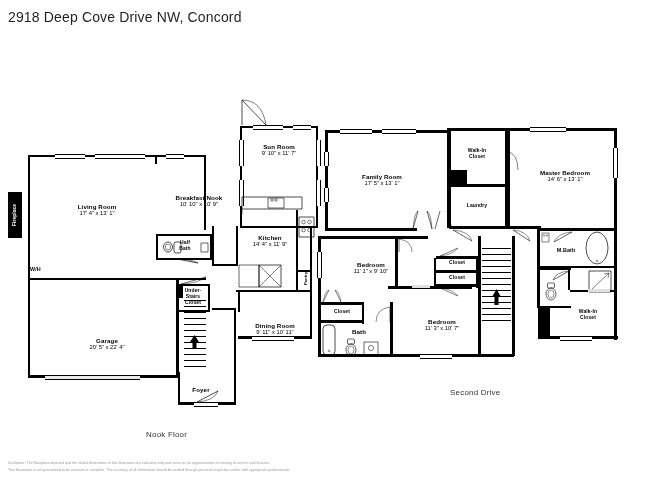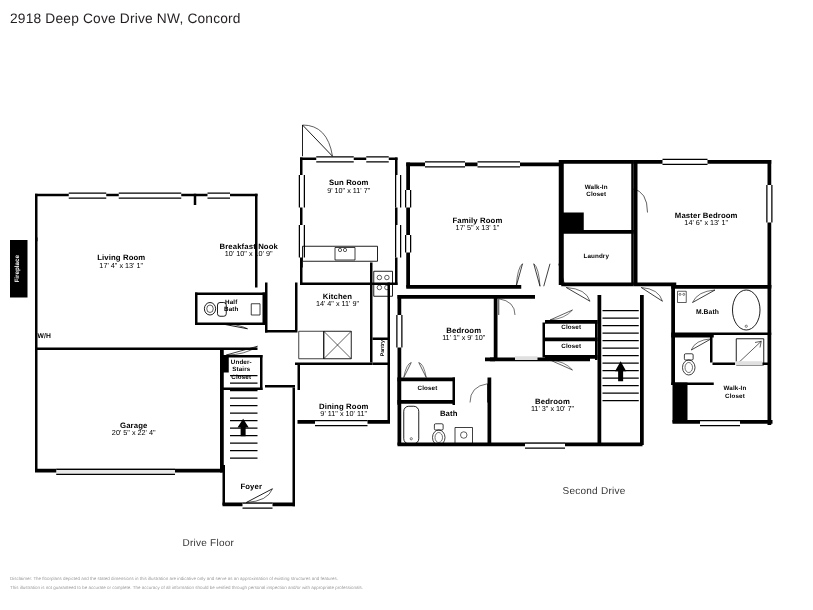--- a/index.html
+++ b/index.html
@@ -8,21 +8,21 @@
     background:#ffffff;
     font-family:"Liberation Sans",sans-serif;
     overflow:hidden;
     position:relative;
   }
   #stage{position:absolute;left:0;top:0;width:650px;height:488px;}
 
   
   .addr{
     position:absolute;left:8px;top:9px;
-    font-size:11px;color:#231f20;letter-spacing:.15px;
+    font-size:14px;color:#231f20;letter-spacing:.15px;
     white-space:nowrap;
   }
   .logo{position:absolute;left:500px;top:10px;width:142px;height:44px;}
   .logo .wordmark{
     position:absolute;left:0;top:2px;
     font-size:30px;font-weight:700;color:#0d3b66;
     letter-spacing:-1px;line-height:30px;
     font-family:"Liberation Sans",sans-serif;
   }
   .logo svg{position:absolute;left:84px;top:2px;}
@@ -233,21 +233,21 @@
 
     <div class="w" style="left:238px;top:292px;width:2px;height:20px;"></div>
     <div class="w" style="left:310px;top:226px;width:2px;height:112px;"></div>
     <div class="w" style="left:238px;top:336px;width:74px;height:3px;"></div>
     <div class="op" style="left:252px;top:336px;width:42px;height:3px;border-top:1px solid #000;border-bottom:1px solid #000;"></div>
     <div class="lbl" style="left:240px;top:322px;width:70px;">
       <span>Dining Room</span>
       <span class="dim">9' 11" x 10' 11"</span>
     </div>
 
-    <div class="floorlbl" style="left:146px;top:430px;">Drive Floor</div>
+    <div class="floorlbl" style="left:146px;top:430px;">Nook Floor</div>
   </div>
 
   <div>
 
     <div class="w" style="left:325px;top:130px;width:3px;height:100px;"></div>
     <div class="w" style="left:325px;top:130px;width:124px;height:3px;"></div>
     <div class="w" style="left:447px;top:128px;width:3px;height:100px;"></div>
     <div class="op" style="left:340px;top:129px;width:32px;height:3px;border-top:1px solid #000;border-bottom:1px solid #000;"></div>
     <div class="op" style="left:382px;top:129px;width:34px;height:3px;border-top:1px solid #000;border-bottom:1px solid #000;"></div>
     <div class="op" style="left:324px;top:152px;width:3px;height:14px;border-left:1px solid #000;border-right:1px solid #000;"></div>

